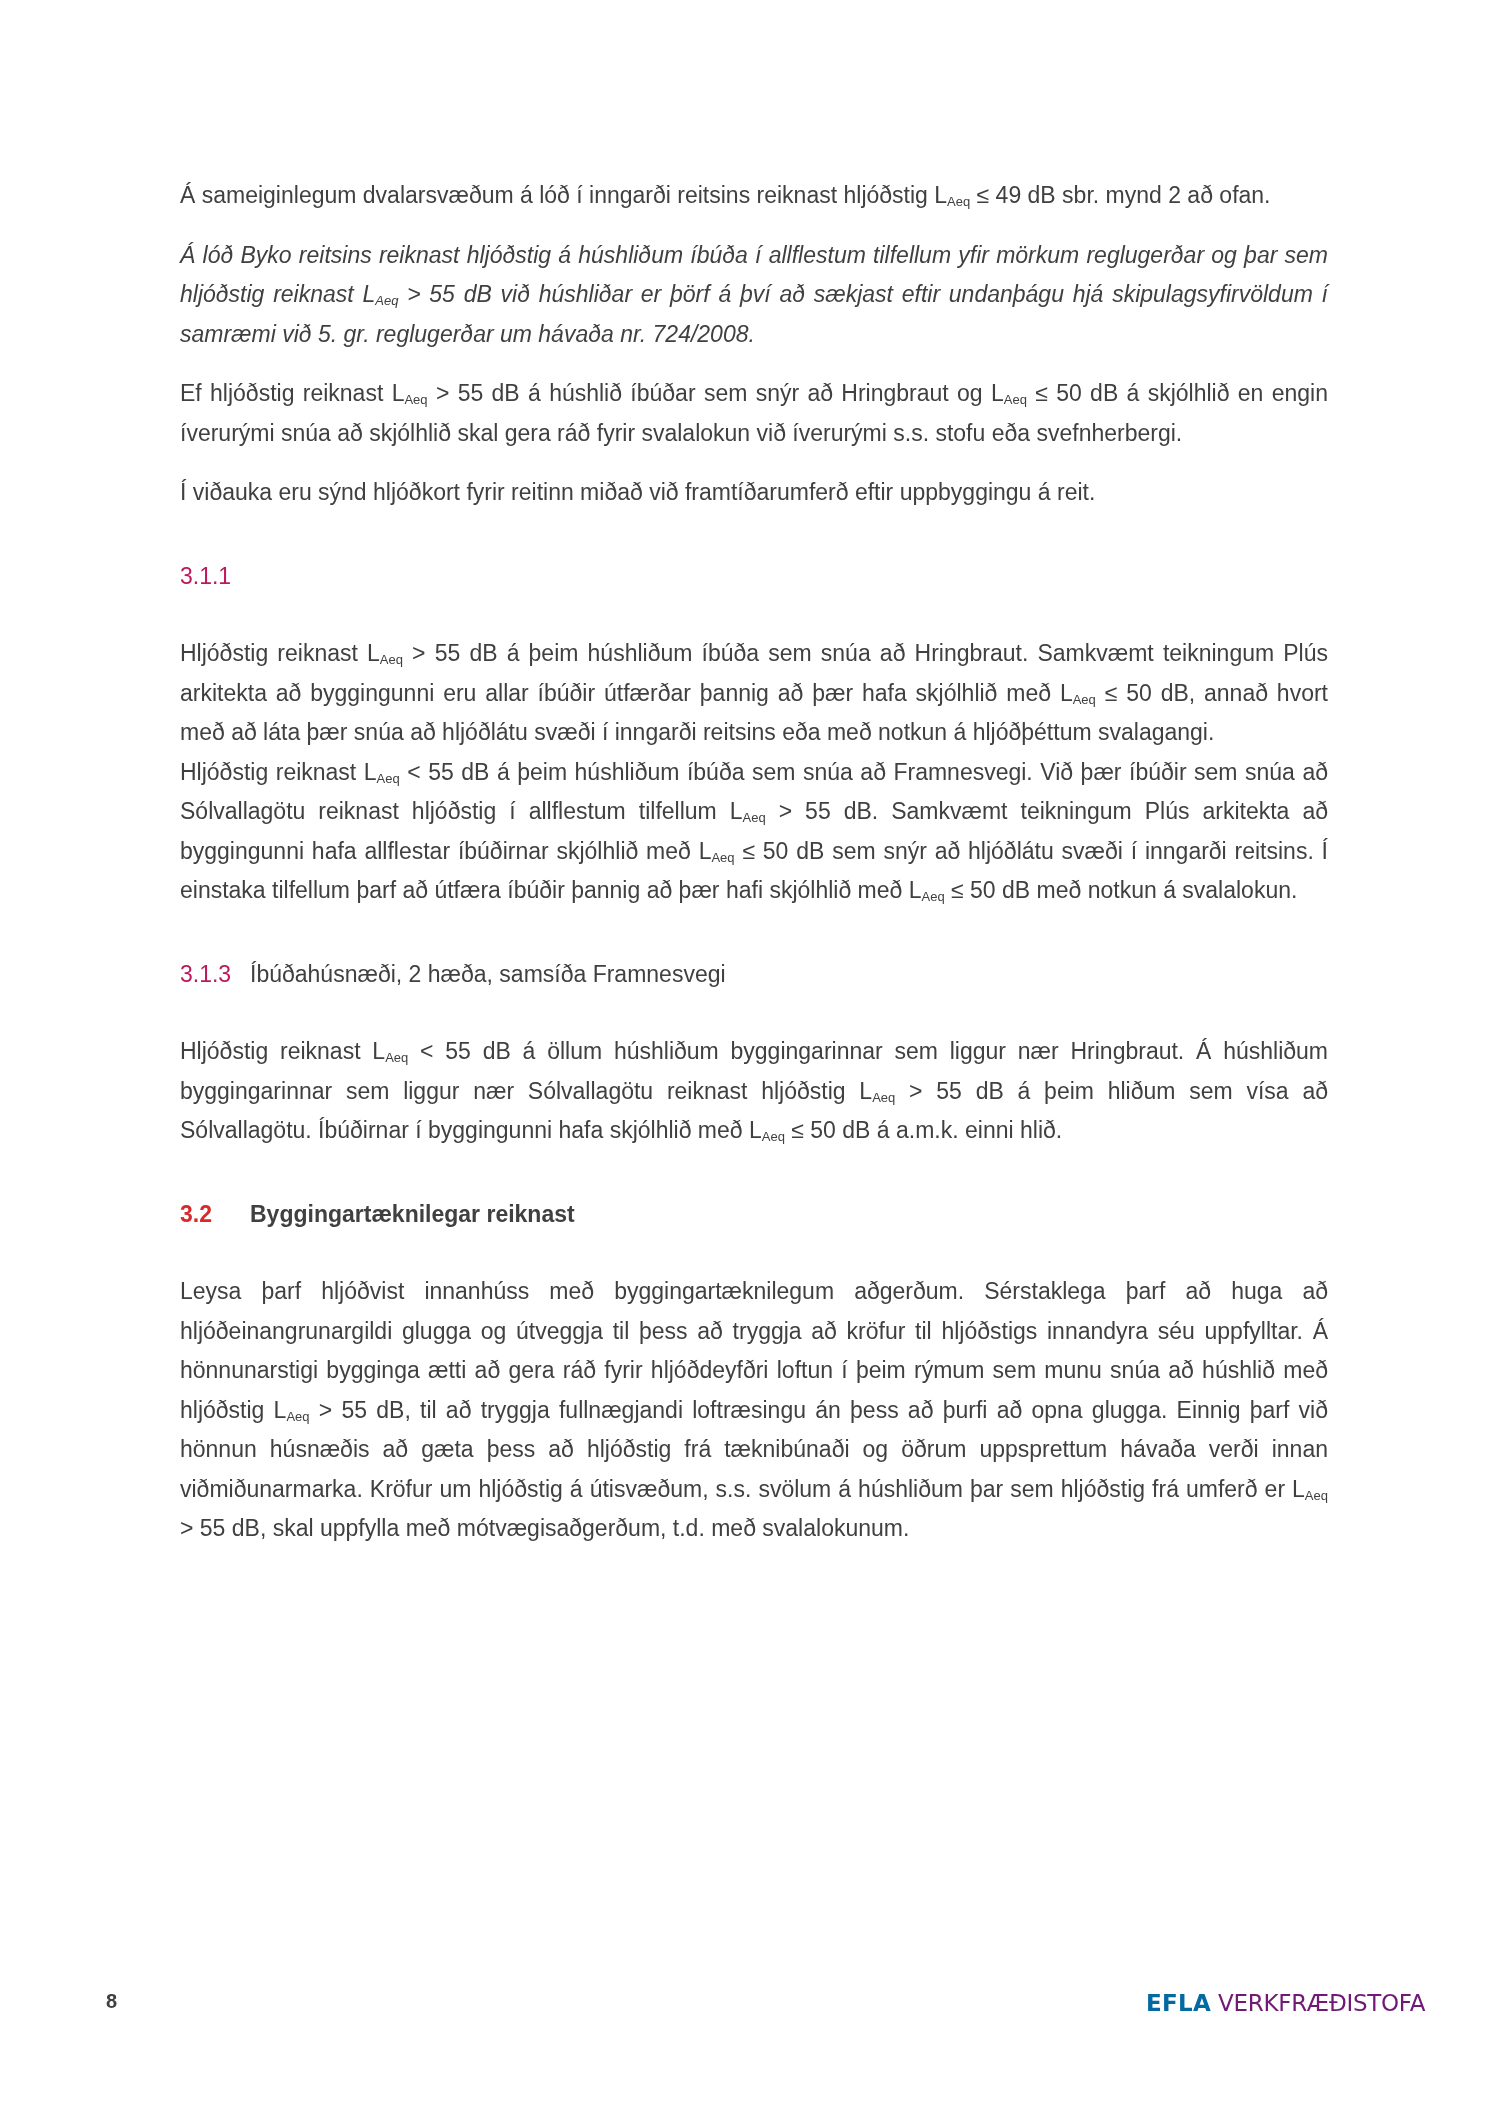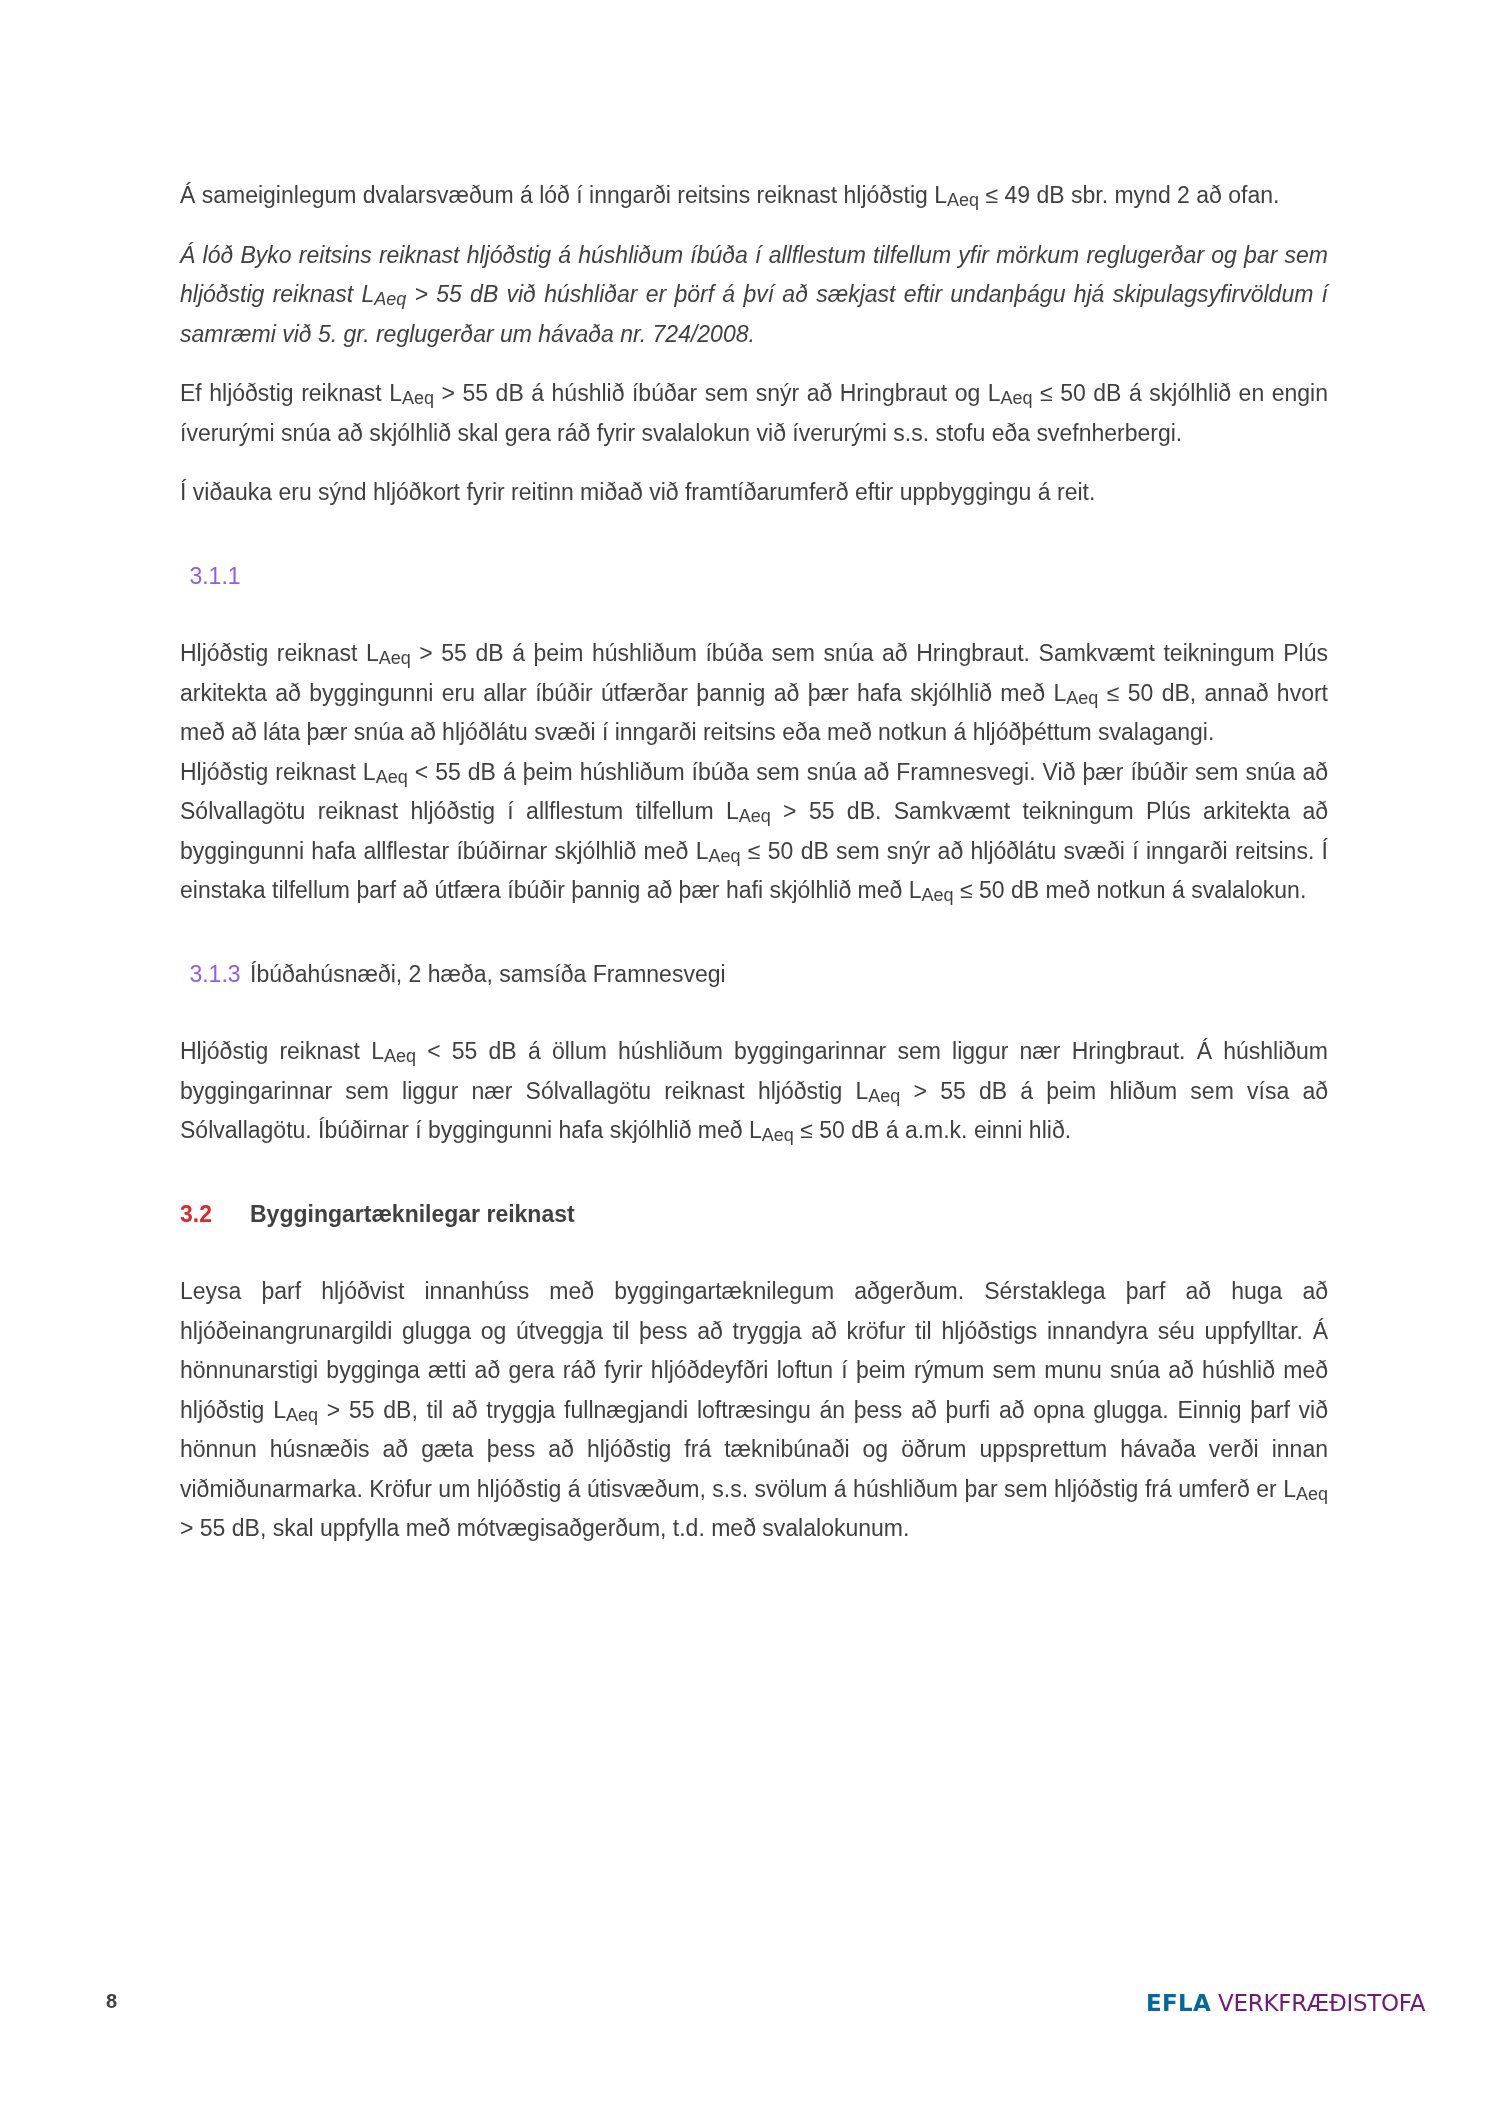--- a/index.html
+++ b/index.html
@@ -24,37 +24,36 @@
     p {
       margin: 0;
       font-size: 23px;
       line-height: 39.5px;
       text-align: justify;
       color: #404040;
     }
     p.italic { font-style: italic; }
     .para { margin-bottom: 20px; }
     sub {
-      font-size: 18px;
+      font-size: 13px;
       line-height: 0;
       vertical-align: -3px;
     }
     .subheading {
       display: flex;
       align-items: baseline;
       font-size: 23px;
       line-height: 39.5px;
       color: #404040;
       margin: 44px 0 38px 0;
     }
     .subheading .num {
-      color: #8b5cf6;
+      color: #be185d;
       width: 70px;
       display: inline-block;
-      text-align: center;
     }
     .heading2 {
       display: flex;
       align-items: baseline;
       font-size: 23px;
       line-height: 39.5px;
       font-weight: bold;
       color: #404040;
       margin: 44px 0 38px 0;
     }

